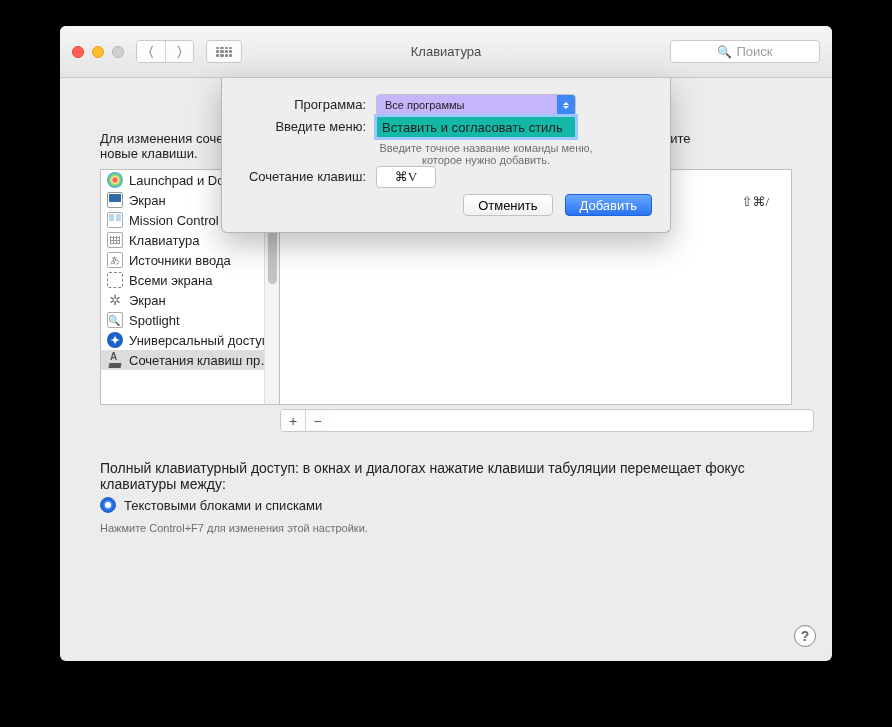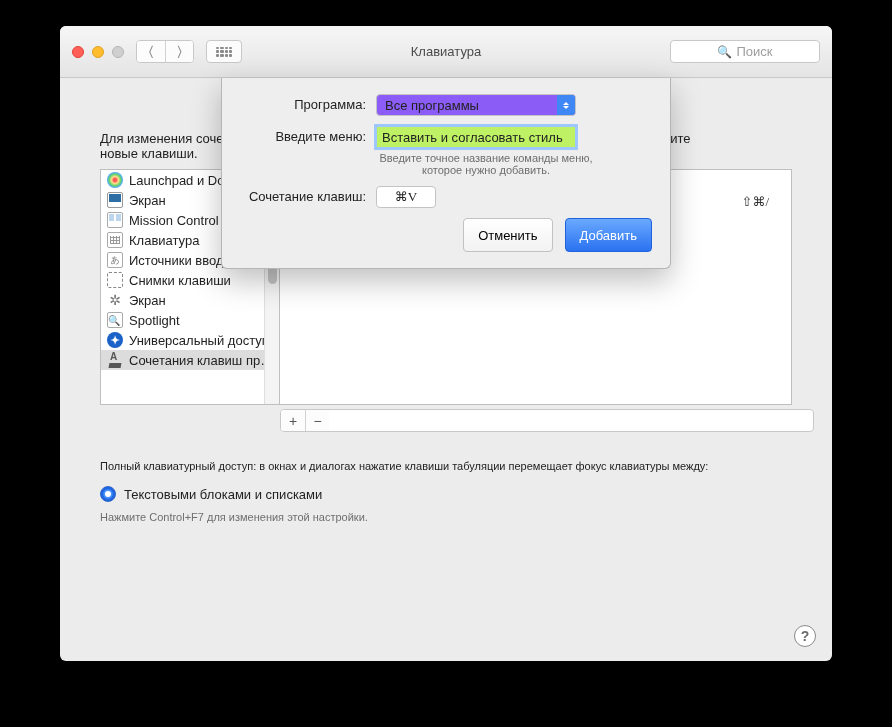--- a/index.html
+++ b/index.html
@@ -73,57 +73,57 @@
   .ic-screenshot{background:#fff;border:1px dashed #888;}
   .ic-services{background:transparent;color:#777;font-size:14px;}
   .ic-spotlight{background:#fff;border:1px solid #aaa;color:#555;}
   .ic-access{background:#1a62c7;border-radius:50%;color:#fff;font-size:11px;font-weight:bold;}
   .ic-apps{width:16px;height:16px;position:relative;}
   .ic-apps::before{content:"";position:absolute;left:2px;bottom:0;width:12px;height:5px;background:#555;transform:skewX(-10deg);}
   .ic-apps::after{content:"A";position:absolute;left:3px;top:-1px;font-size:10px;font-weight:bold;color:#555;}
   .shortcut-display{position:absolute;right:22px;top:24px;font-size:13px;color:#333;font-family:-apple-system;}
   .addremove{margin:4px 0 0 202px;}
   .addremove .seg button{width:24px;height:22px;color:#555;}
-  .fulltext{margin:28px 22px 11px 22px;font-size:11px;}
+  .fulltext{margin:28px 22px 2px 22px;font-size:14px;}
   .radios{margin:0 22px;}
   .radio-row{display:flex;align-items:center;gap:8px;height:22px;font-size:13px;}
   .radio{width:16px;height:16px;border-radius:50%;border:1px solid #999;background:#fff;display:flex;align-items:center;justify-content:center;}
   .radio.checked{border-color:#2a66c8;background:radial-gradient(circle,#4a90ff 0 40%,#1f66e0 55%,#1f66e0 100%);} .radio.checked::after{content:"";width:6px;height:6px;border-radius:50%;background:#fff;}
   .hint{margin:6px 22px;font-size:11px;color:#6e6e6e;}
   .help{position:absolute;right:16px;bottom:14px;width:22px;height:22px;border-radius:50%;border:1.5px solid #8a8a8a;background:#fff;color:#6a6a6a;display:flex;align-items:center;justify-content:center;font-weight:bold;font-size:14px;}
 
   
   .sheet{
     position:absolute;left:50%;transform:translateX(-50%);
     top:52px;width:450px;background:#eeeeee;border:1px solid #b6b6b6;border-top:none;
     border-radius:0 0 6px 6px;box-shadow:0 12px 30px rgba(0,0,0,.25);
     padding:16px 18px 16px 18px;z-index:20;
   }
-  .sheet .row{display:flex;align-items:flex-start;margin-bottom:10px;}
+  .sheet .row{display:flex;align-items:flex-start;}
   .sheet .lbl{width:136px;text-align:right;padding-right:10px;padding-top:3px;font-size:13px;color:#222;}
   .sheet .ctrl{flex:1;position:relative;}
   .popup{
-    width:200px;height:22px;background:#8b5cf6;border:1px solid #c3c3c3;border-radius:4px;
-    display:flex;align-items:center;padding:0 22px 0 8px;position:relative;font-size:13px;
+    width:200px;height:22px;background:#c4b5fd;border:1px solid #c3c3c3;border-radius:4px;
+    display:flex;align-items:center;padding:0 22px 0 8px;position:relative;font-size:11px;
   }
   .popup-arrows{position:absolute;right:0;top:0;width:18px;height:20px;background:#3f87f5;border-radius:0 3px 3px 0;display:flex;flex-direction:column;align-items:center;justify-content:center;}
   .popup-arrows::before{content:"";border:3px solid transparent;border-bottom-color:#fff;margin-bottom:1px;}
   .popup-arrows::after{content:"";border:3px solid transparent;border-top-color:#fff;}
   .txtfield{
-    width:200px;height:22px;background:#bef264;border:1px solid #b9b9b9;border-radius:0;
+    width:200px;height:22px;background:#14b8a6;border:1px solid #b9b9b9;border-radius:0;
     padding:0 5px;font-size:13px;outline:3px solid #9ec7ff;outline-offset:-1px;
     display:flex;align-items:center;
   }
   .helptext{font-size:11px;color:#6e6e6e;margin-top:4px;max-width:220px;text-align:center;}
   .scfield{
     width:60px;height:22px;background:#fff;border:1px solid #c3c3c3;border-radius:4px;
     text-align:center;font-size:13px;line-height:20px;font-family:-apple-system;
   }
   .sheet-buttons{display:flex;justify-content:flex-end;gap:12px;margin-top:6px;}
-  .btn{height:34px;padding:0 14px;border-radius:4px;border:1px solid #c2c2c2;background:linear-gradient(#fff,#f2f2f2);font-size:13px;}
+  .btn{height:22px;padding:0 14px;border-radius:4px;border:1px solid #c2c2c2;background:linear-gradient(#fff,#f2f2f2);font-size:13px;}
   .btn.primary{background:linear-gradient(#6aa9ff,#2a72f0);border-color:#1f62db;color:#fff;}
 </style>
 </head>
 <body>
 
 <div class="window">
 
   <div class="titlebar">
     <div class="traffic">
       <span class="t-close"></span>
@@ -193,21 +193,21 @@
           <li>
               <span class="ic ic-keyboard"></span>
               <span>Клавиатура</span>
             </li>
           <li>
               <span class="ic ic-input">あ</span>
               <span>Источники ввода</span>
             </li>
           <li>
               <span class="ic ic-screenshot"></span>
-              <span>Снимки клавиши</span>
+              <span>Всеми экрана</span>
             </li>
           <li>
               <span class="ic ic-services">✲</span>
               <span>Экран</span>
             </li>
           <li>
               <span class="ic ic-spotlight">🔍</span>
               <span>Spotlight</span>
             </li>
           <li>

